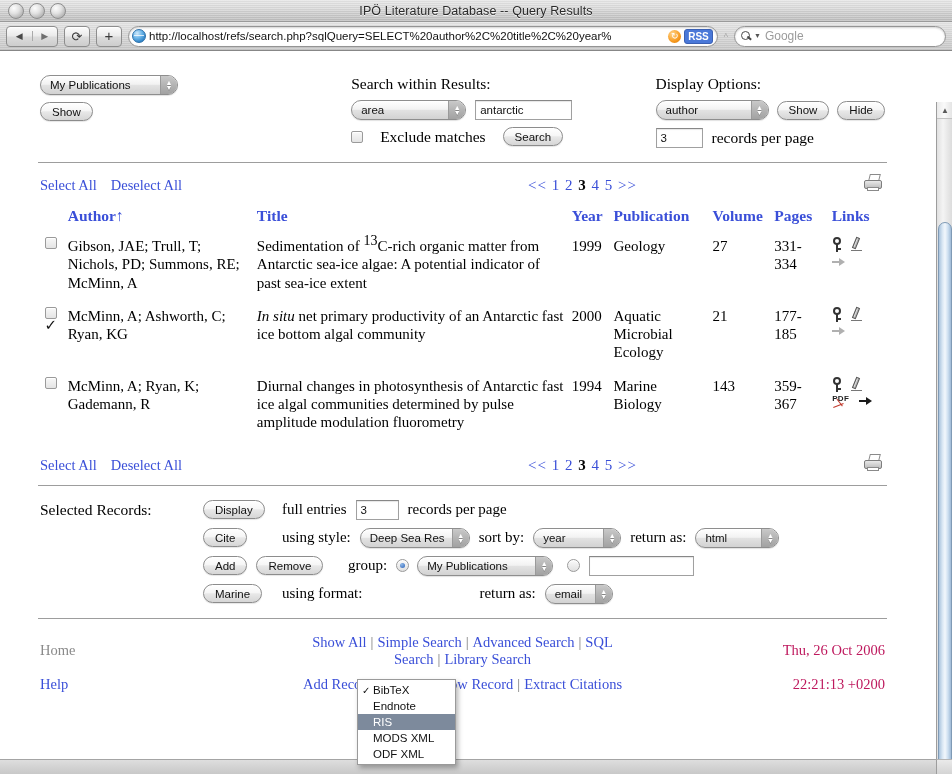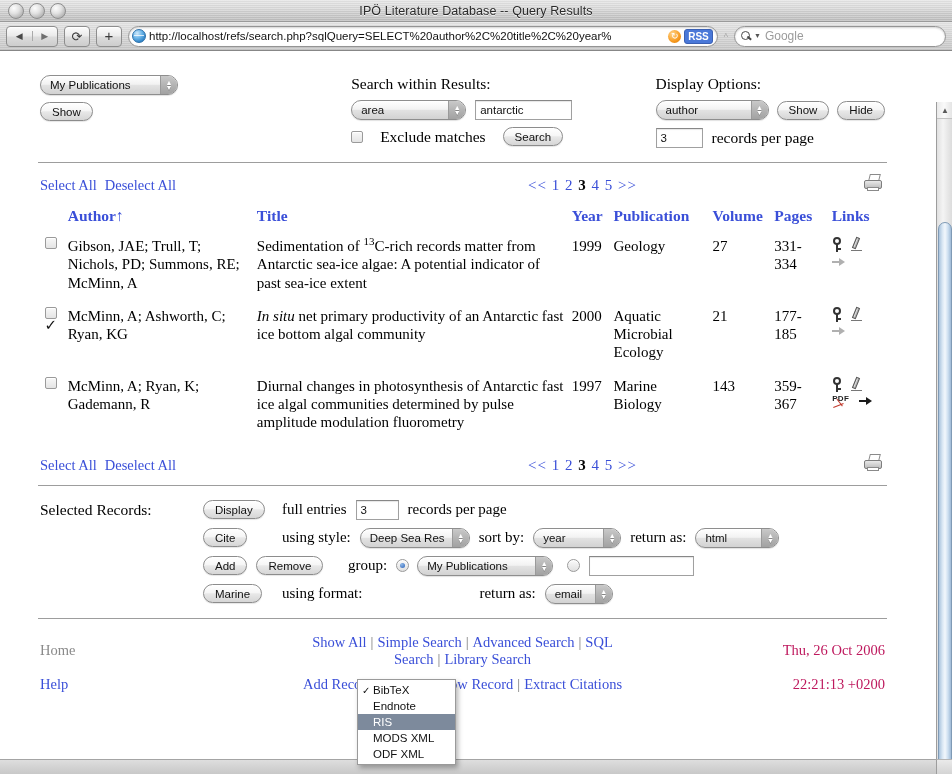--- a/index.html
+++ b/index.html
@@ -276,21 +276,21 @@
   #search-row2 { display:flex; align-items:center; gap: 17px; font-size:15.5px;}
   #disp-row1 { display:flex; align-items:center; gap: 8px; margin-bottom: 8px;}
   #disp-row2 { display:flex; align-items:center; gap: 9px; font-size:15.5px;}
 
   
   .resbar {
     display: flex; align-items: center;
     padding: 10px 2px 8px 2px;
     font-size: 14.5px;
   }
-  .resbar .selgrp { display: flex; gap: 8px; width: 340px;}
+  .resbar .selgrp { display: flex; gap: 14px; width: 340px;}
   .resbar .pager { flex: 1; text-align: center; font-size: 15px; letter-spacing: 1px;}
   .resbar .printwrap { width: 100px; text-align: right; }
   a.lnk { color: #3a4fd8; text-decoration: none; cursor: pointer; }
   .pager .cur { color: #000; font-weight: bold; }
   .pager .arrows { color: #3a4fd8; }
 
   .printer { display:inline-block; width: 22px; height: 19px; position: relative; }
   .printer .paper-out {
     position:absolute; left:6px; top:0; width: 11px; height: 7px;
     background:#fff; border:1px solid #8a8a8a; transform: skewX(-14deg);
@@ -384,21 +384,21 @@
     position:absolute; left:0; top:0; width:18px; text-align:center;
     font-family:"Liberation Sans",sans-serif; font-size:8px; font-weight:bold; color:#222;
     letter-spacing:.3px;
   }
   .icon-pdf .sw1, .icon-pdf .sw2 {
     position:absolute; height:1.4px; background:#c0392b;
   }
   .icon-pdf .sw1 { left:1px; top:11px; width:11px; transform: rotate(-22deg); }
   .icon-pdf .sw2 { left:3px; top:8px; width:9px; transform: rotate(52deg); }
 
-  sup.sup { font-size: 11px; vertical-align: super; line-height:0; }
+  sup.sup { font-size: 14px; vertical-align: super; line-height:0; }
   i.it { font-style: italic; }
 
   
   #selblock {
     padding: 13px 2px 14px 2px;
     font-size: 15px;
   }
   .selrow { display:flex; align-items:center; margin-bottom: 8px; }
   .selrow:last-child { margin-bottom: 0; }
   .sel-label { width: 163px; font-size: 15.5px; }
@@ -616,21 +616,21 @@
         </thead>
         <tbody>
 
           <tr>
             <td class="c-chk">
               <span class="chkstack">
                 <span class="aqua-check"></span>
               </span>
             </td>
             <td>Gibson, JAE; Trull, T; Nichols, PD; Summons, RE; McMinn, A</td>
-            <td><span>Sedimentation of </span><sup class="sup">13</sup><span>C-rich records matter from Antarctic sea-ice algae: A potential indicator of past sea-ice extent</span></td>
+            <td><span>Sedimentation of </span><sup class="sup">13</sup><span>C-rich organic matter from Antarctic sea-ice algae: A potential indicator of past sea-ice extent</span></td>
             <td>1999</td>
             <td>Geology</td>
             <td>27</td>
             <td>331-334</td>
             <td class="links-cell">
               <span class="linkrow">
                 <span class="icon-key">
                     <span class="head"></span>
                     <span class="stem"></span>
                     <span class="tooth"></span>
@@ -684,21 +684,21 @@
           </tr>
 
           <tr>
             <td class="c-chk">
               <span class="chkstack">
                 <span class="aqua-check"></span>
               </span>
             </td>
             <td>McMinn, A; Ryan, K; Gademann, R</td>
             <td>Diurnal changes in photosynthesis of Antarctic fast ice algal communities determined by pulse amplitude modulation fluorometry</td>
-            <td>1997</td>
+            <td>1994</td>
             <td>Marine Biology</td>
             <td>143</td>
             <td>359-367</td>
             <td class="links-cell">
               <span class="linkrow">
                 <span class="icon-key">
                     <span class="head"></span>
                     <span class="stem"></span>
                     <span class="tooth"></span>
                   </span>

